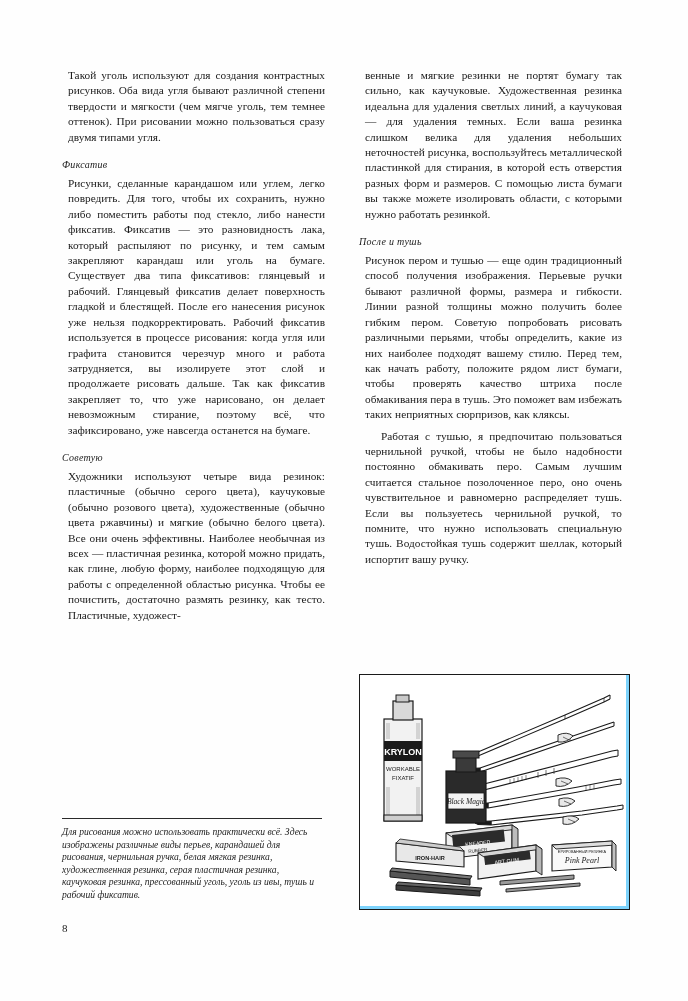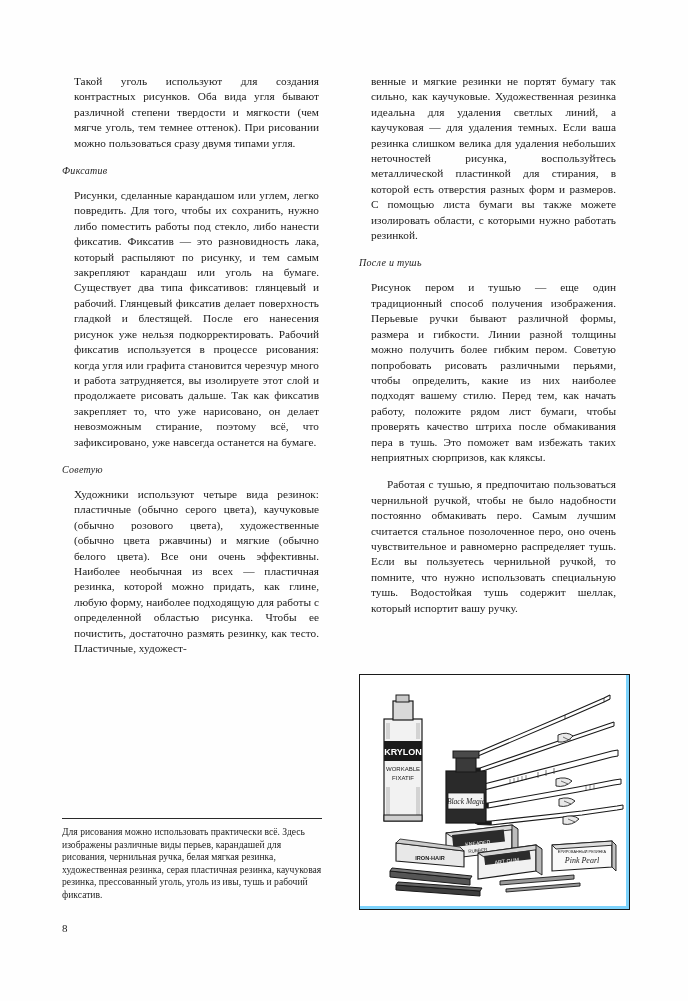--- a/index.html
+++ b/index.html
@@ -27,21 +27,21 @@
     left: 62px;
     top: 62px;
     width: 566px;
     display: flex;
     gap: 28px;
   }
   .col {
     width: 269px;
   }
   p {
-    margin: 12px;
+    margin: 6px;
     font-size: 11.3px;
     line-height: 15.4px;
     text-align: justify;
     text-justify: inter-word;
     hyphens: auto;
   }
   p.indent {
     text-indent: 16px;
   }
   h2 {
@@ -52,20 +52,21 @@
     letter-spacing: 0.3px;
   }
 
   .caption {
     position: absolute;
     left: 62px;
     top: 826px;
     width: 260px;
     font-size: 9.6px;
     line-height: 12.6px;
+    font-style: italic;
     text-align: left;
     color: #1d1d1d;
   }
   .caption-rule {
     position: absolute;
     left: 62px;
     top: 818px;
     width: 260px;
     height: 1px;
     background: #2a2a2a;

